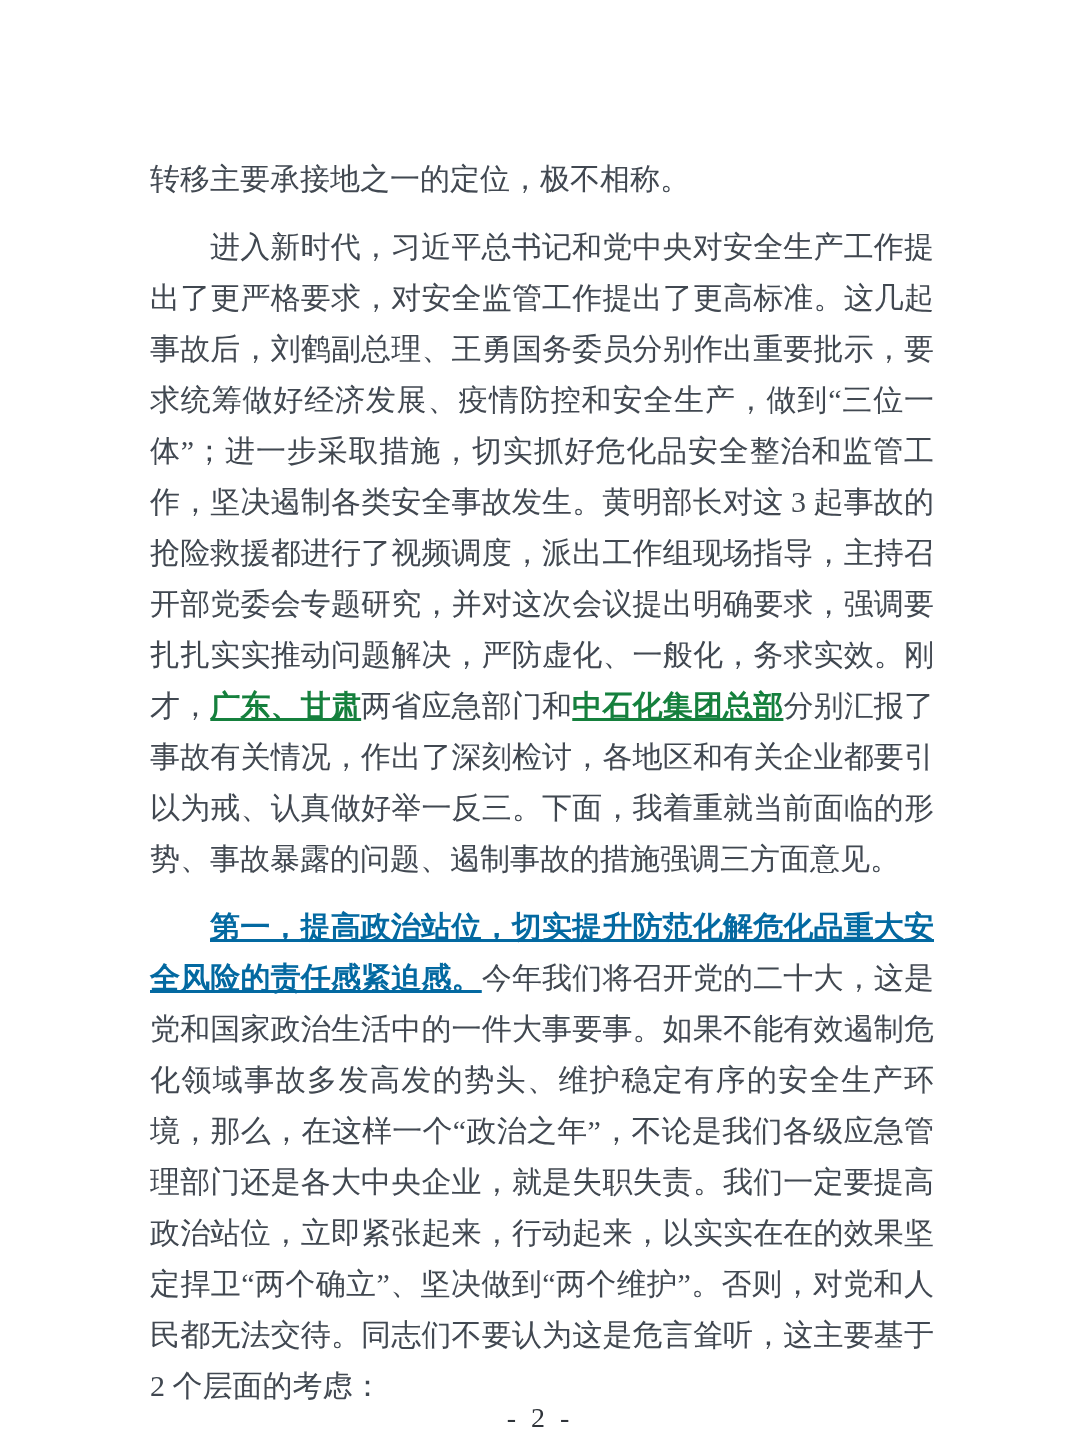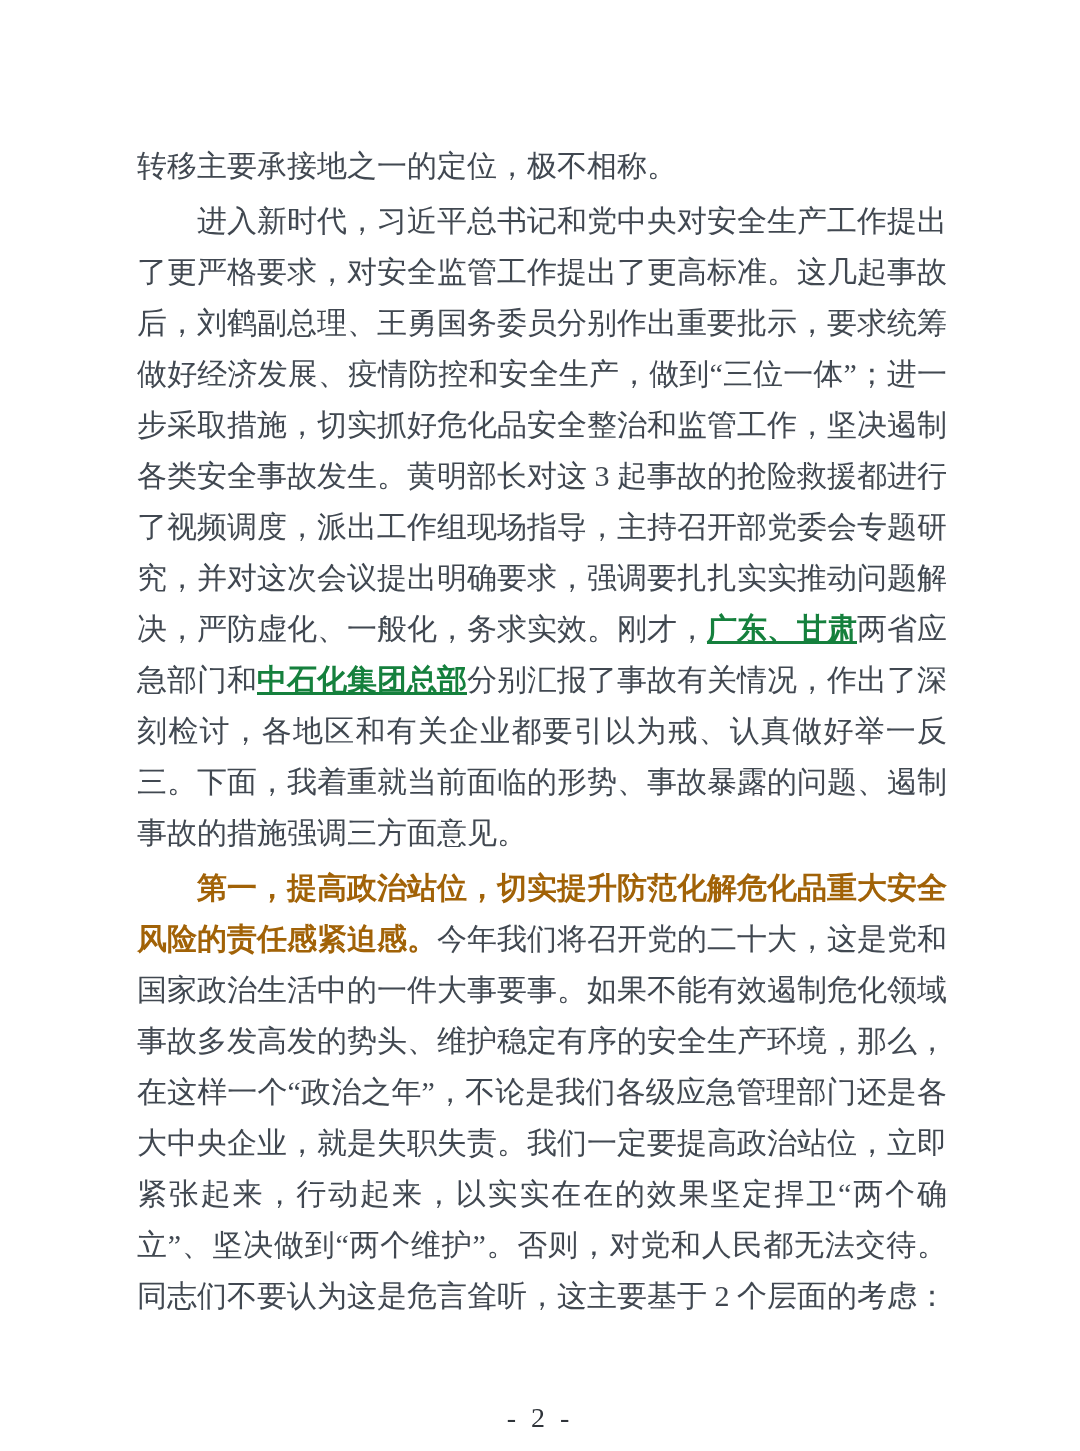--- a/index.html
+++ b/index.html
@@ -19,38 +19,39 @@
     position: absolute;
     left: 133px;
     top: 136px;
     width: 818px;
     font-size: 30px;
     line-height: 51px;
     color: #414851;
     text-align: justify;
   }
   .para {
-    margin: 4px;
+    margin: 17px;
     padding: 0;
   }
   .para.indent {
     text-indent: 2em;
   }
   .seg-regular {
     font-weight: normal;
   }
   .seg-semibold {
     font-weight: bold;
     color: #15803d;
     text-decoration: underline;
   }
   .seg-lead-bold {
     font-family: "Liberation Sans", "DejaVu Sans", sans-serif;
     font-weight: bold;
-    color: #a16207;
+    color: #0369a1;
+    text-decoration: underline;
   }
   .footer {
     position: absolute;
     left: 0;
     top: 1402px;
     width: 1080px;
     text-align: center;
     font-size: 28px;
     letter-spacing: 4px;
     color: #2f343a;

